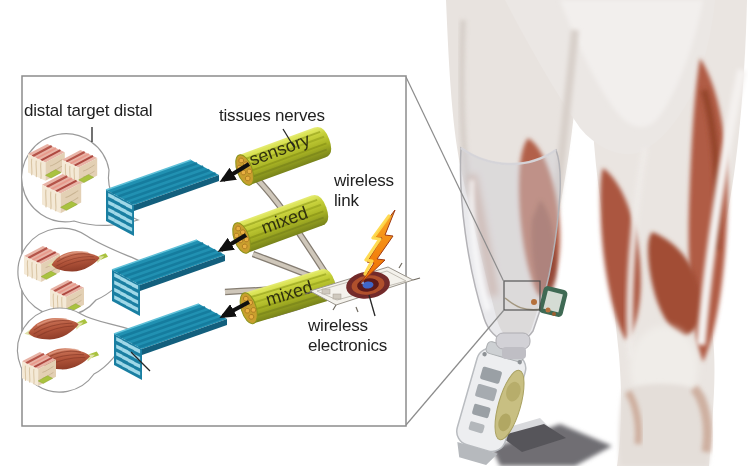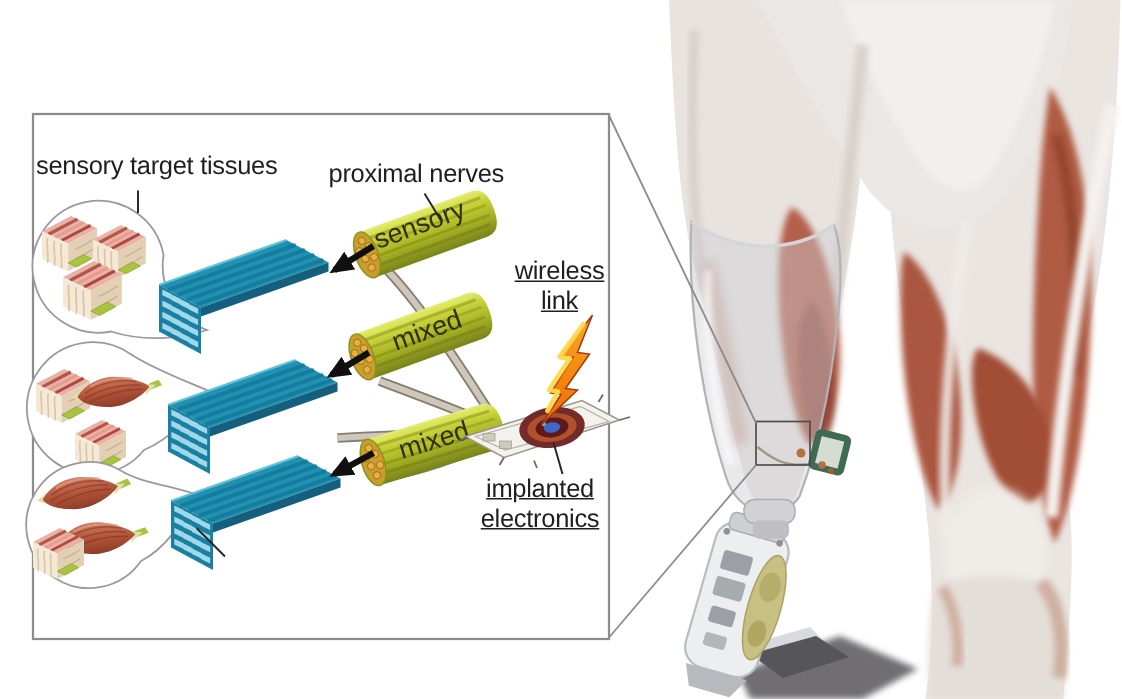--- a/index.html
+++ b/index.html
@@ -1,20 +1,20 @@
 <!DOCTYPE html>
 <html><head>
 <meta charset="utf-8">
 <style>
   html,body{margin:0;padding:0;background:#ffffff;}
   .stage{position:relative;width:748px;height:466px;background:#ffffff;overflow:hidden;
          font-family:"Liberation Sans","DejaVu Sans",sans-serif;color:#1e1e1e;}
   .stage svg{position:absolute;left:0;top:0;}
   .lbl{position:absolute;font-size:17px;line-height:1.17;letter-spacing:-0.2px;color:#1f1f1f;}
-  .lbl.center{text-align:center;text-decoration:underline;}
+  .lbl.center{}
 </style>
 </head>
 <body>
 
 <div class="stage">
 
 <svg width="748" height="466" viewBox="0 0 748 466">
   <defs>
     <filter id="soft" x="-40%" y="-40%" width="180%" height="180%">
           <feGaussianBlur stdDeviation="2"></feGaussianBlur>
@@ -250,18 +250,18 @@
   </g>
 
   <g stroke="#262626" stroke-width="1.3">
     <line x1="92" y1="127" x2="92" y2="142"></line>
     <line x1="283" y1="129" x2="294" y2="147"></line>
     <line x1="369" y1="295" x2="375" y2="316"></line>
     <line x1="131" y1="352" x2="150" y2="371"></line>
   </g>
 </svg>
 
-<div class="lbl" style="left:24px;top:101px;">sensory target tissues</div>
-<div class="lbl" style="left:219px;top:106px;">proximal nerves</div>
+<div class="lbl" style="left:24px;top:101px;">distal target distal</div>
+<div class="lbl" style="left:219px;top:106px;">tissues nerves</div>
 <div class="lbl center" style="left:334px;top:171px;width:78px;">wireless link</div>
-<div class="lbl center" style="left:308px;top:316px;width:104px;">implanted electronics</div>
+<div class="lbl center" style="left:308px;top:316px;width:104px;">wireless electronics</div>
 
 </div>
 
 </body></html>

